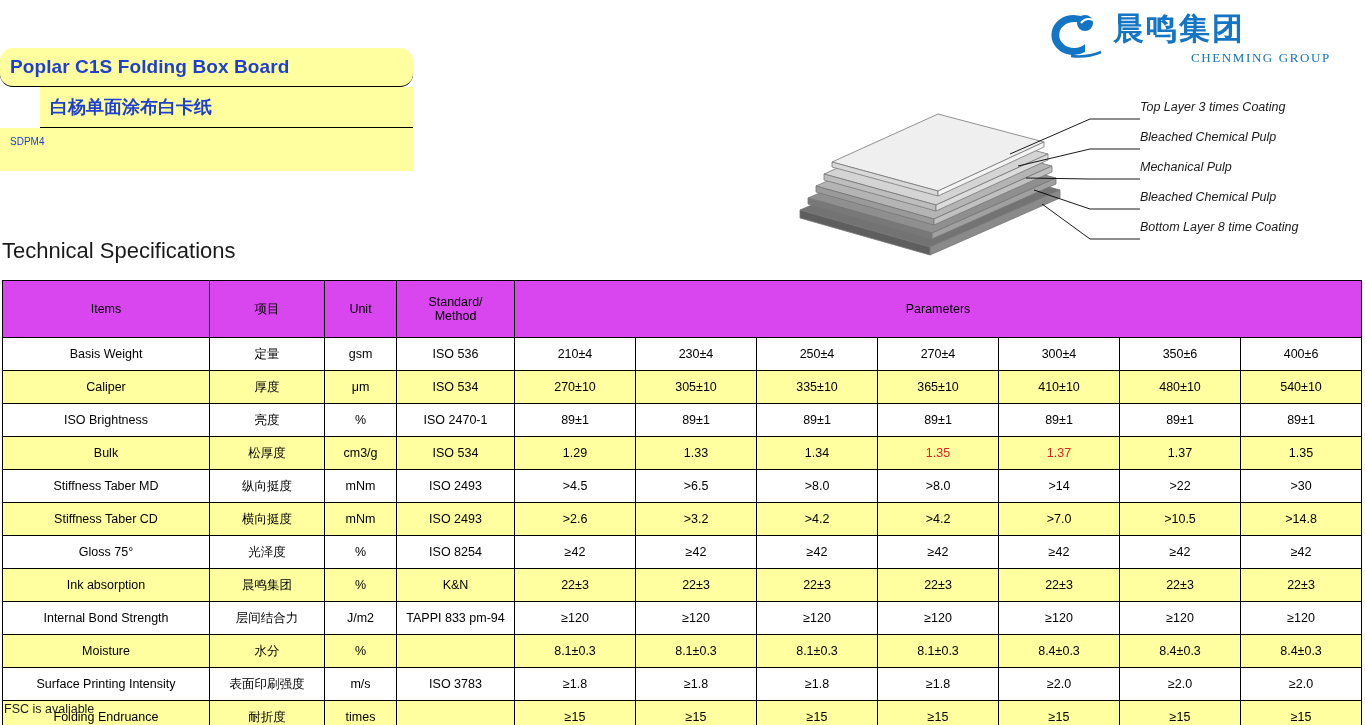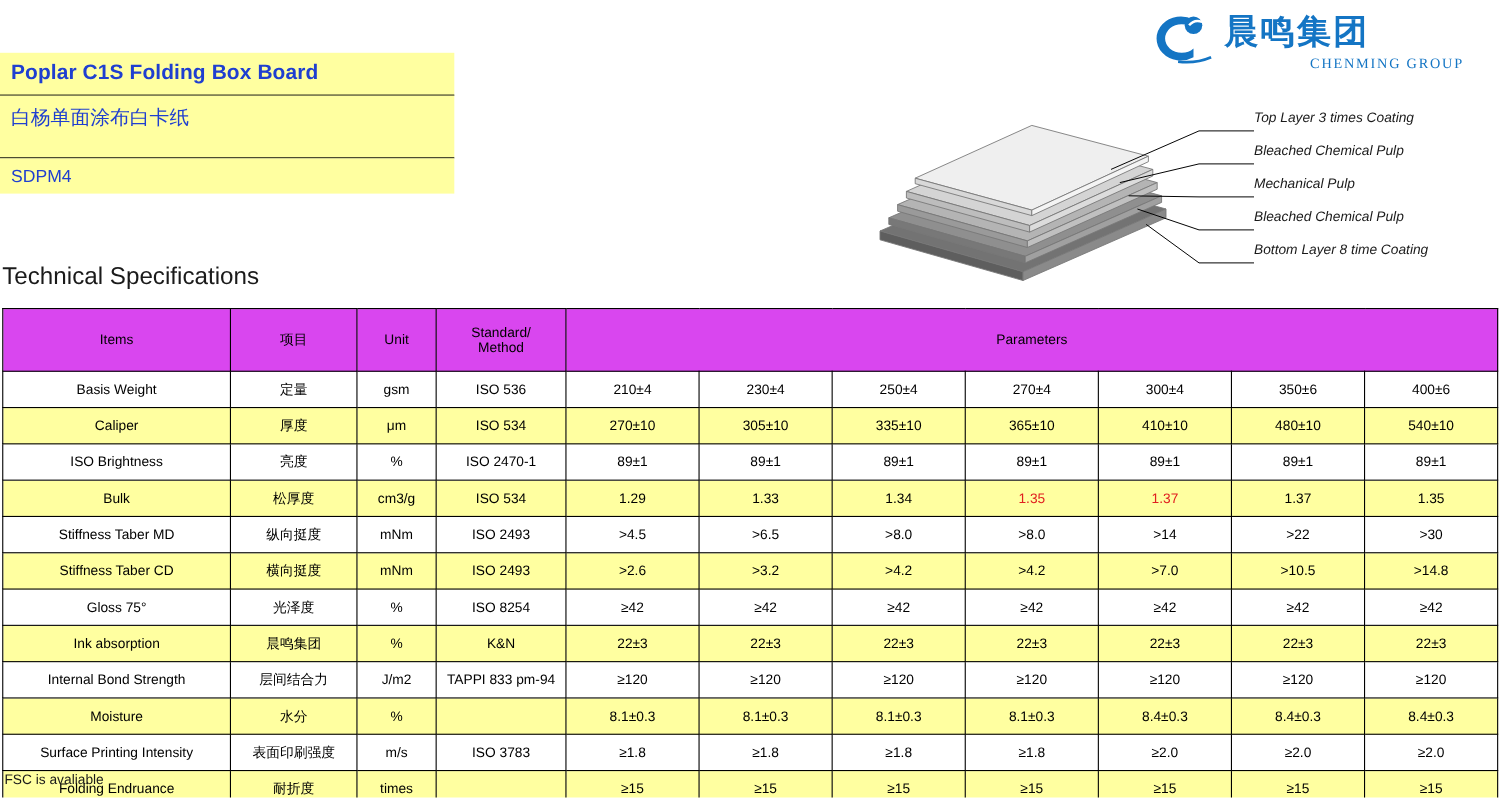--- a/index.html
+++ b/index.html
@@ -29,34 +29,36 @@
     box-sizing: border-box;
   }
   .title-en {
     color: #1f3fd0;
     font-weight: bold;
     font-size: 19px;
     letter-spacing: .1px;
     border-bottom: 1px solid #000;
     padding-bottom: 8px;
     padding-top: 8px;
+    border-radius: 13px;
   }
   .title-cn {
     color: #1f3fd0;
-    font-weight: normal;
+    font-weight: bold;
     font-size: 18px;
     padding-top: 8px;
-    padding-bottom: 24px;
+    padding-bottom: 8px;
     border-bottom: 1px solid #000;
+    margin-left: 40px;
   }
   .title-code {
     color: #1f3fd0;
-    font-size: 16px;
+    font-size: 10px;
     padding-top: 8px;
-    padding-bottom: 6px;
+    padding-bottom: 24px;
   }
 
   
   #logo {
     position: absolute;
     right: 24px;
     top: 8px;
     width: 300px;
     height: 66px;
     text-align: center;

